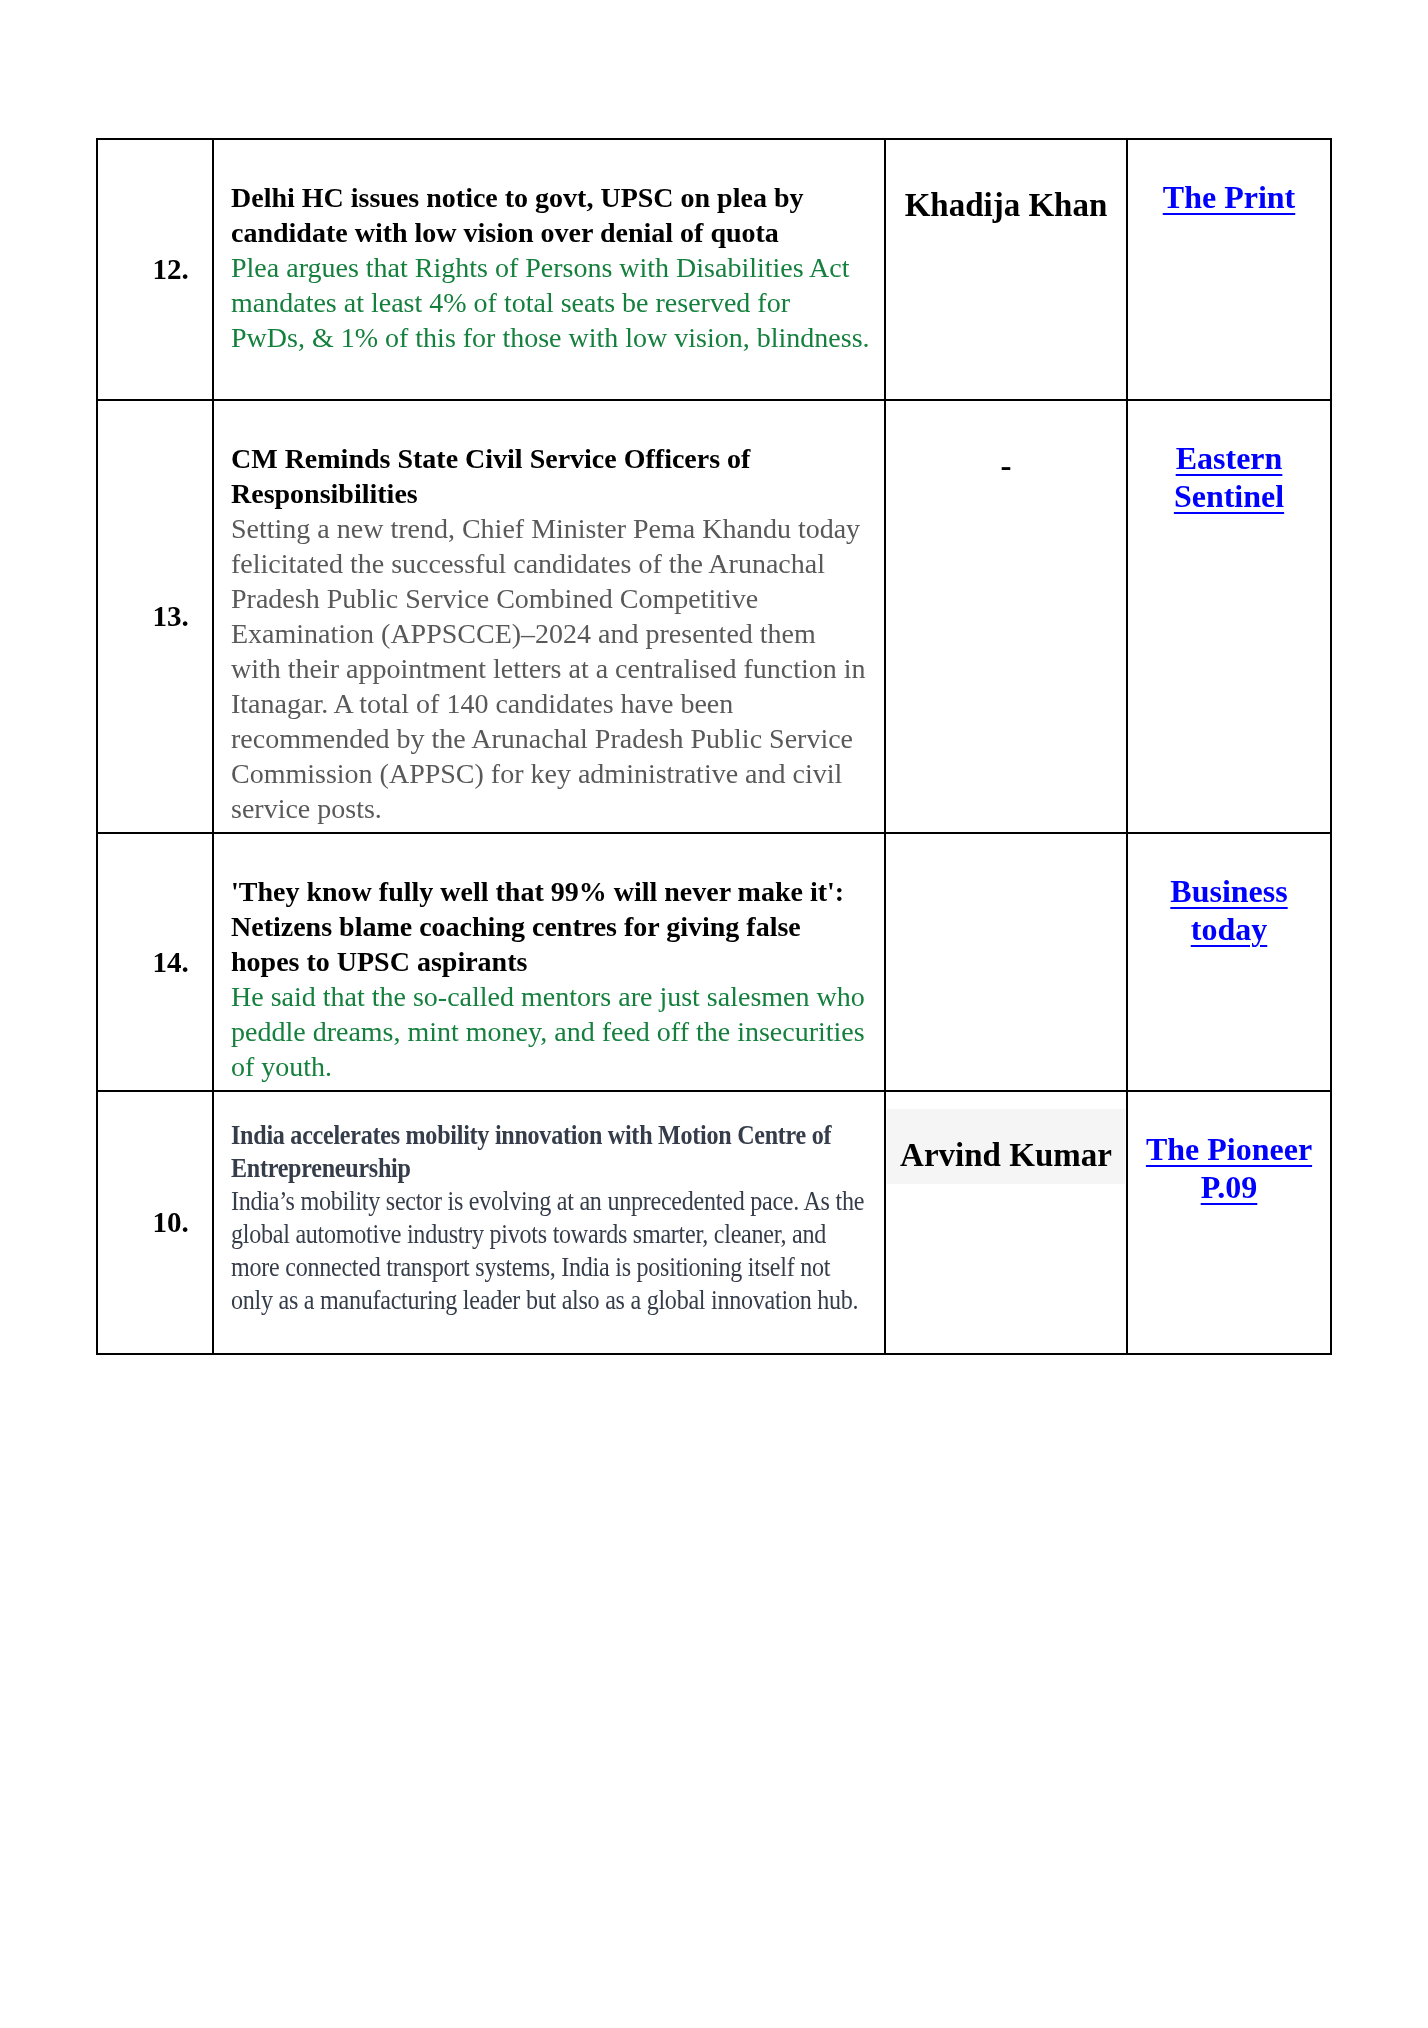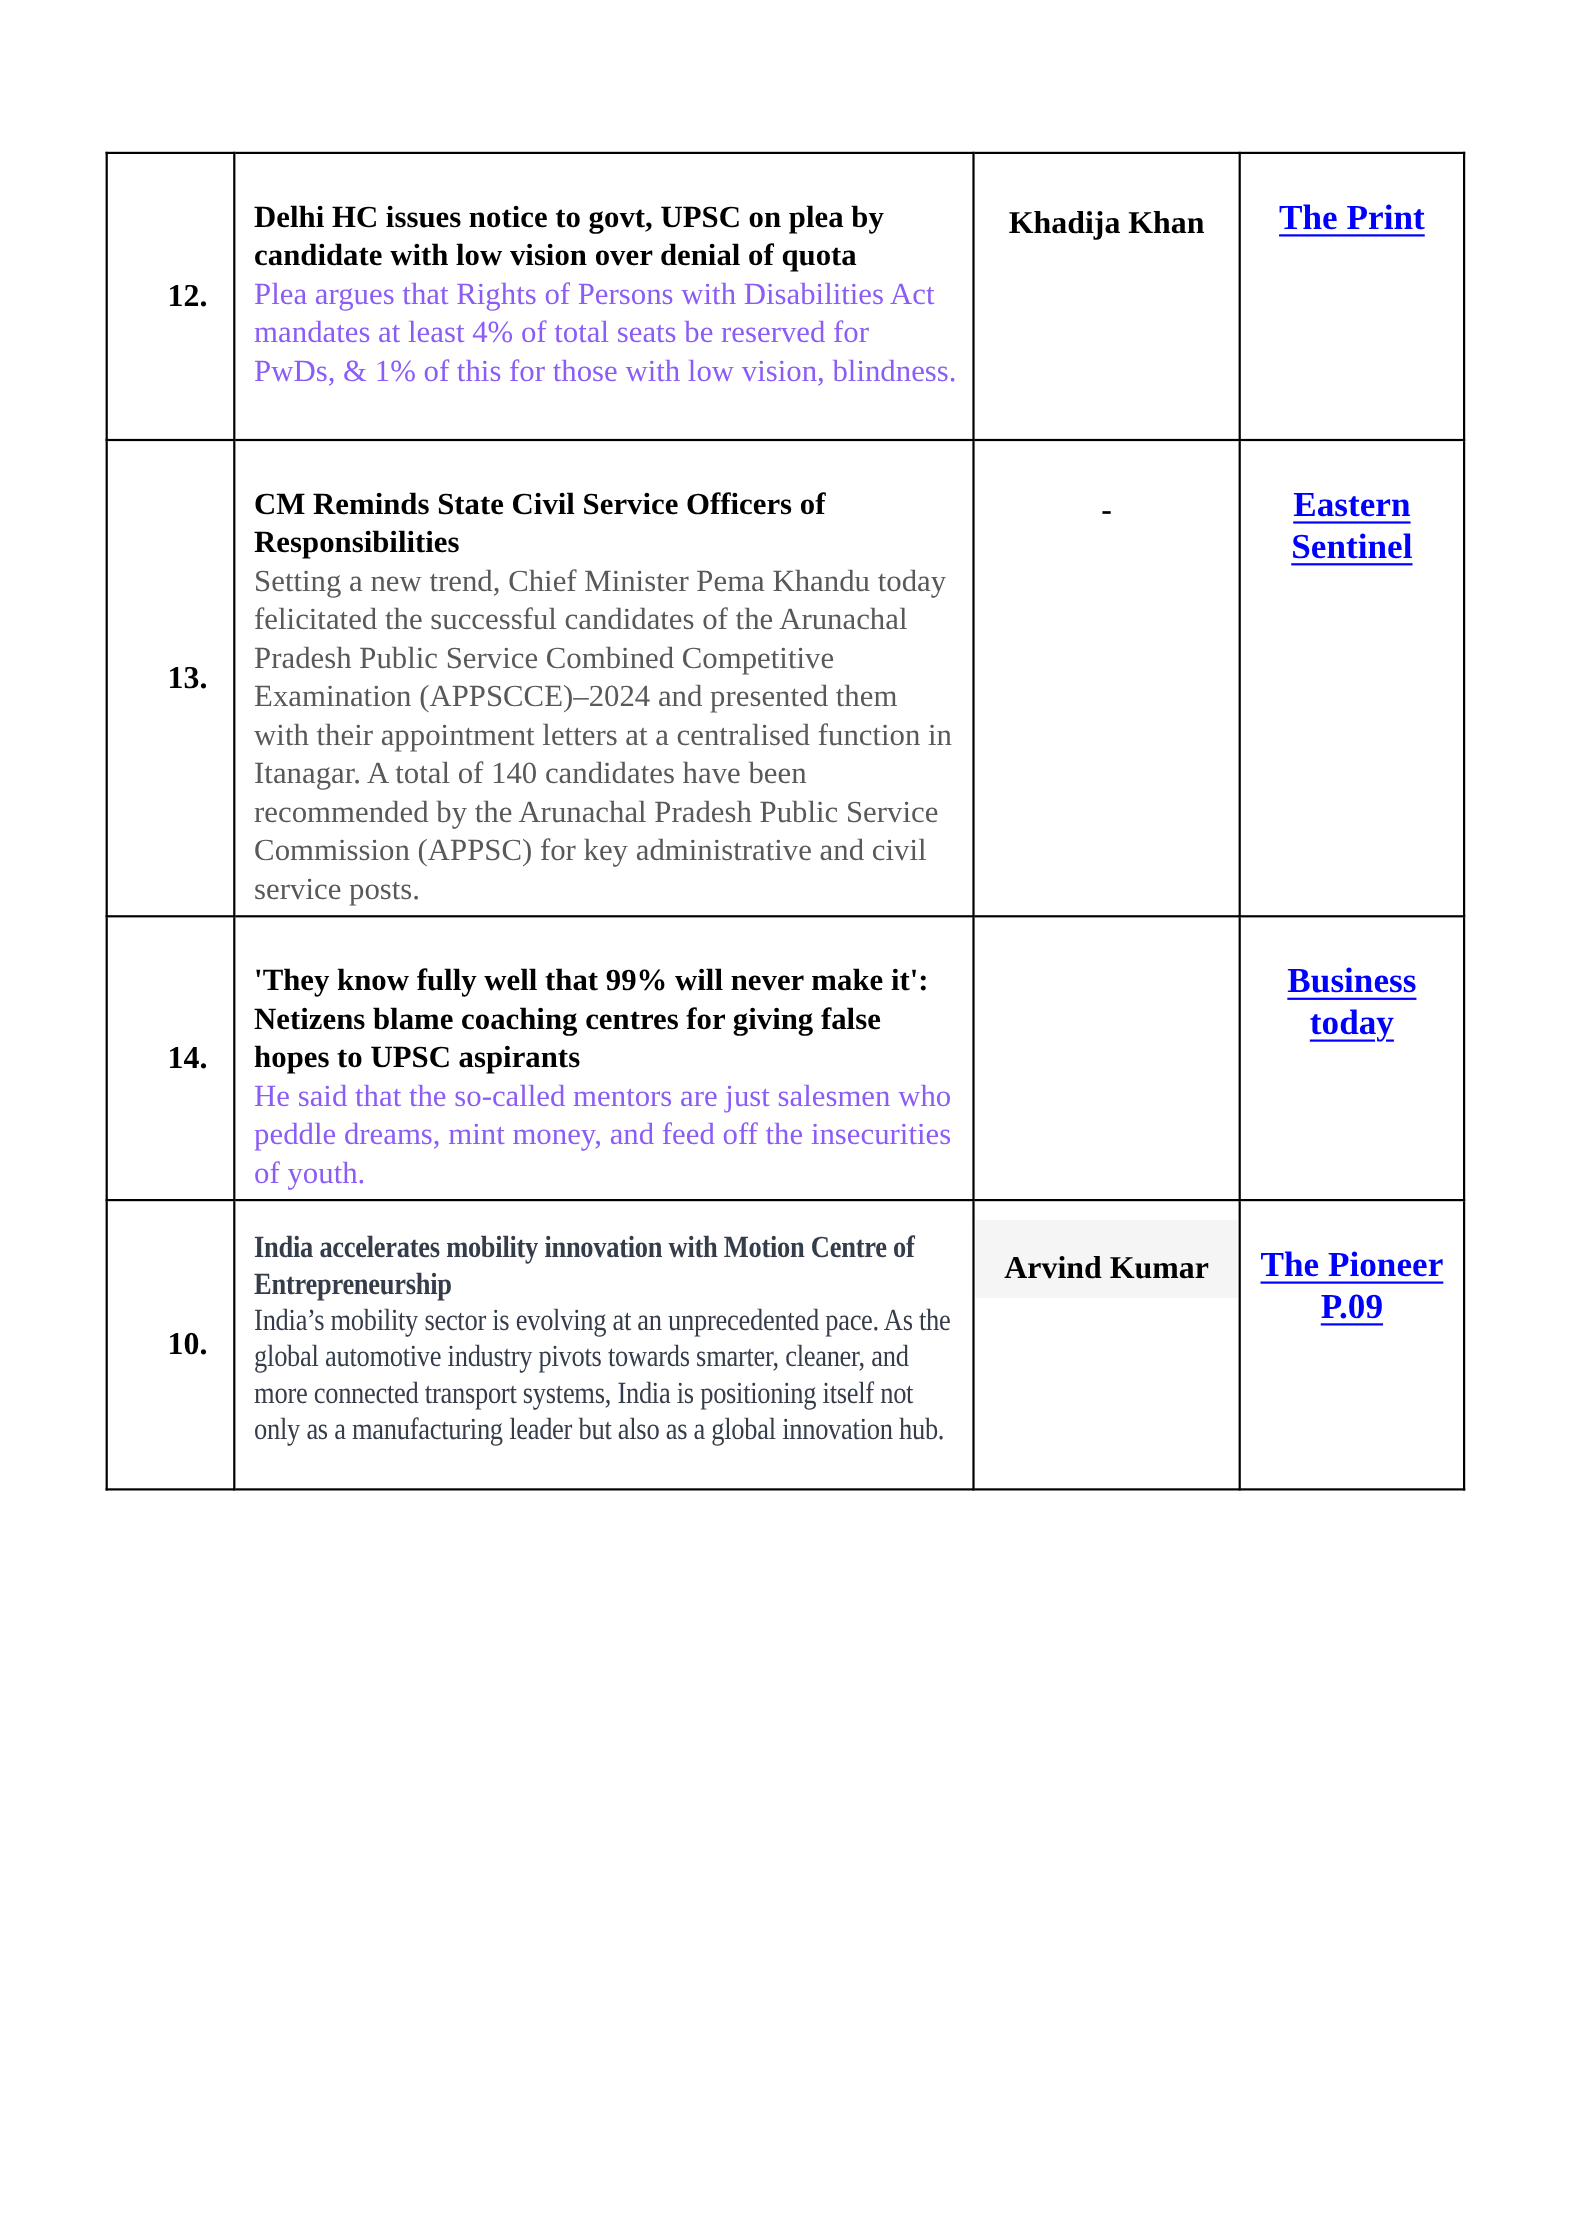--- a/index.html
+++ b/index.html
@@ -46,42 +46,42 @@
   }
   .headline {
     font-weight: bold;
     font-size: 28px;
     line-height: 35px;
     color: #000;
   }
   .summary {
     font-size: 28px;
     line-height: 35px;
-    color: #8b5cf6;
+    color: #15803d;
   }
   tr.v-gray .summary { color: var(--gray-text); }
   tr.v-condensed td.content-cell { padding-top: 26px; }
   tr.v-condensed .content-inner {
     transform: scaleX(0.86);
     transform-origin: 0 0;
     width: 116%;
   }
   tr.v-condensed .headline,
   tr.v-condensed .summary {
     color: var(--slate-text);
     line-height: 33px;
     letter-spacing: -0.3px;
   }
   td.author-cell {
     text-align: center;
   }
   .author-name {
     margin-top: 46px;
     font-weight: bold;
-    font-size: 29px;
+    font-size: 33px;
     color: #000;
   }
   .author-name.highlight {
     margin-top: 16px;
     padding: 28px 0 10px 0;
     background: var(--highlight);
   }
   td.source-cell {
     text-align: center;
     padding: 38px 14px 6px 14px;

